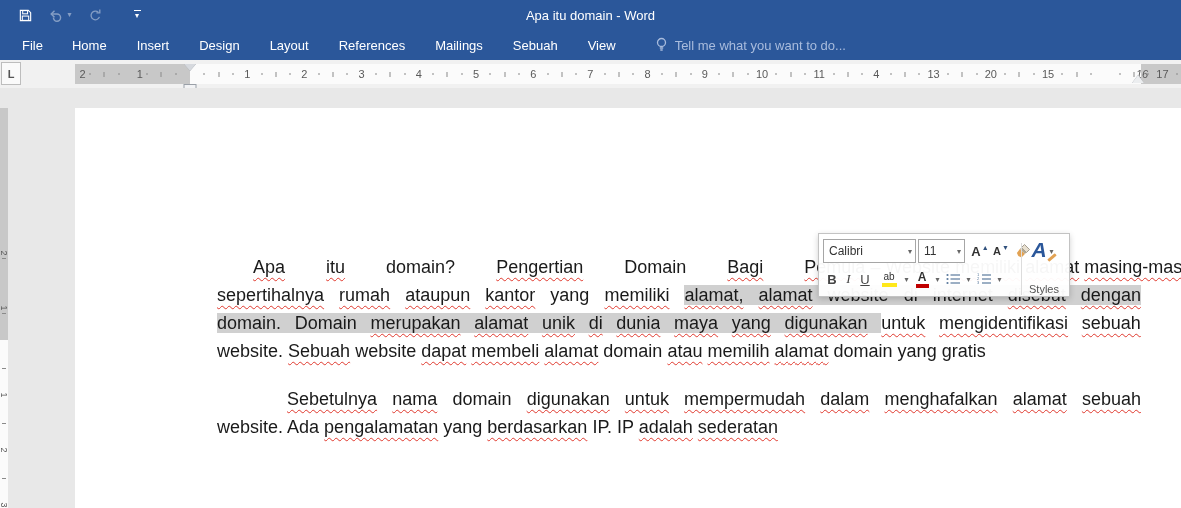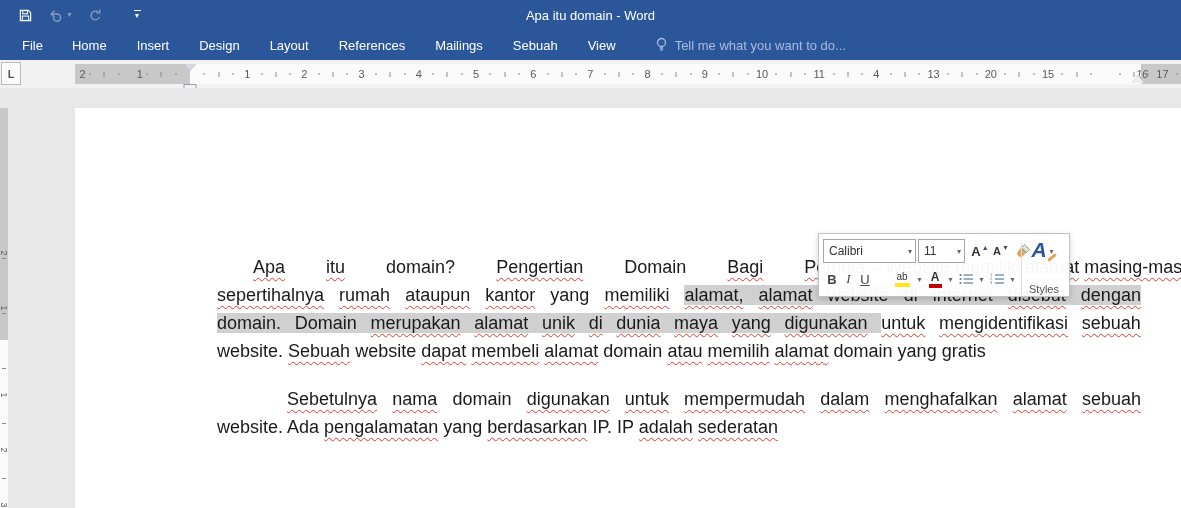--- a/index.html
+++ b/index.html
@@ -295,21 +295,21 @@
           <path d="M6.5 4.5 l5 5 -1.6 1.6 -5 -5 z" fill="#b0a894"></path>
           <path d="M4.9 6.1 l5 5 -3.4 3.4 -3.2 -1.4 -1.4 -3.2 z" fill="#e2a253"></path>
         </svg>
       </div>
       <div class="mb-divider"></div>
     </div>
     <div class="mb-row2">
       <div class="mbtn fmt-b">B</div>
       <div class="mbtn fmt-i">I</div>
       <div class="mbtn fmt-u">U</div>
-      <div class="mbtn" style="width:24px;margin-left:16px">
+      <div class="mbtn" style="width:24px;margin-left:3px">
         <span class="icon-stack">
           <span class="small-ab">ab</span>
           <span class="hl-bar"></span>
         </span>
       </div>
       <div class="mbtn" style="width:11px">
           <span class="carr">▾</span>
         </div>
       <div class="mbtn" style="width:20px">
         <span class="icon-stack">

